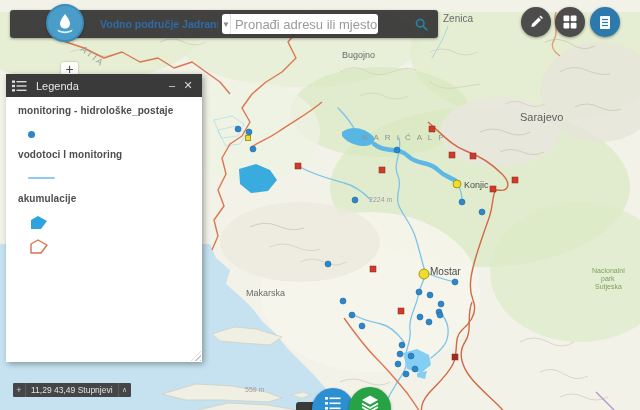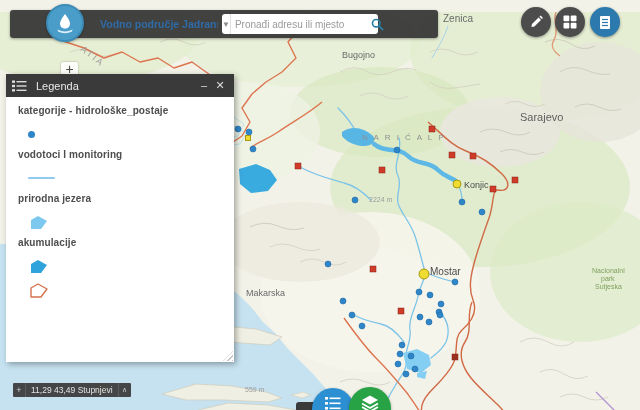--- a/index.html
+++ b/index.html
@@ -16,37 +16,37 @@
             background:rgba(56,56,56,.95); border-radius:3px; box-shadow:0 1px 3px rgba(0,0,0,.35); }
   .logo { position:absolute; left:46px; top:4px; width:38px; height:38px; border-radius:50%;
           background:#4a9dc8; border:2px solid #3d8cb8; display:flex; align-items:center; justify-content:center;
           box-shadow:0 1px 3px rgba(0,0,0,.3); }
   .app-title { position:absolute; left:100px; top:10px; width:118px; height:28px; line-height:28px;
                color:#2f6ba6; font-size:10.5px; font-weight:700; white-space:nowrap; overflow:hidden; }
   .searchbox { position:absolute; left:222px; top:14px; width:156px; height:20px; background:#fff;
                border-radius:3px; display:flex; align-items:center; }
   .search-caret { width:18px; height:100%; display:flex; align-items:center; justify-content:center;
                   color:#8a8a8a; font-size:8px; border-right:1px solid #e0e0e0; cursor:pointer; }
-  .searchbox input { flex:1; border:0; outline:none; font-size:10px; color:#555; padding:0 4px;
+  .searchbox input { flex:1; border:0; outline:none; font-size:13px; color:#555; padding:0 4px;
                      font-family:"Liberation Sans", sans-serif; background:transparent; }
   .searchbox input::placeholder { color:#9a9a9a; }
   .search-btn { width:22px; height:100%; display:flex; align-items:center; justify-content:center; cursor:pointer; }
 
   .tool-btn { position:absolute; top:7px; width:30px; height:30px; border-radius:50%; background:#4c4c4c;
               display:flex; align-items:center; justify-content:center; cursor:pointer;
               box-shadow:0 1px 3px rgba(0,0,0,.4); }
   .tool-btn.active { background:#2c79ad; }
 
   
   .zoom-in { position:absolute; left:61px; top:62px; width:17px; height:17px; background:rgba(255,255,255,.85);
              border-radius:2px; color:#4a4a4a; font-size:14px; line-height:15px; text-align:center;
              box-shadow:0 0 2px rgba(0,0,0,.35); cursor:pointer; }
 
   
-  .panel { position:absolute; left:6px; top:74px; width:228px; height:288px; background:#fff;
+  .panel { position:absolute; left:6px; top:74px; width:196px; height:288px; background:#fff;
            box-shadow:2px 2px 6px rgba(0,0,0,.35); }
   .panel-header { height:23px; background:#3a3a3a; display:flex; align-items:center; padding:0 6px; }
   .panel-title { color:#e8e8e8; font-size:11px; margin-left:9px; flex:1; }
   .panel-btn { color:#dcdcdc; width:16px; text-align:center; font-size:11px; cursor:pointer; line-height:23px; }
   .panel-body { padding:8px 0 0 12px; height:265px; overflow:hidden; position:relative; }
   .lg-item { margin-bottom:5px; }
   .lg-label { font-size:10px; font-weight:700; color:#4d4d4d; margin-bottom:9px; letter-spacing:.1px; }
   .lg-swatch { height:18px; margin:0 0 6px 10px; display:flex; align-items:center; }
   .resize-handle { position:absolute; right:1px; bottom:1px; width:10px; height:10px; cursor:nwse-resize;
                    background:repeating-linear-gradient(-45deg,#c4c4c4 0 1px,transparent 1px 3.5px);
@@ -273,37 +273,29 @@
           <rect x="4.5" y="5.3" width="10" height="1.4" fill="#dcdcdc"></rect>
         <rect x="0" y="9.1" width="3" height="2.4" fill="#dcdcdc"></rect>
           <rect x="4.5" y="9.6" width="10" height="1.4" fill="#dcdcdc"></rect>
       </svg>
       <span class="panel-title">Legenda</span>
       <span class="panel-btn">–</span>
       <span class="panel-btn">✕</span>
     </div>
     <div class="panel-body" id="legend-body">
       <div class="lg-item">
-          <div class="lg-label">kategorije - hidrološke_postaje</div>
+          <div class="lg-label">monitoring - hidrološke_postaje</div>
           <div class="lg-swatch">
             <span style="width:7px;height:7px;border-radius:50%;background:#2e86c8"></span>
           </div>
         </div>
         <div class="lg-item">
           <div class="lg-label">vodotoci I monitoring</div>
           <div class="lg-swatch">
             <span style="width:27px;height:2.5px;border-radius:1px;background:#8fcbec"></span>
-          </div>
-        </div>
-        <div class="lg-item">
-          <div class="lg-label">prirodna jezera</div>
-          <div class="lg-swatch">
-            <svg width="22" height="18" viewBox="0 0 22 18">
-              <path d="M3,16 L3,7 L10,3 L19,8 L13,16 Z" fill="#7cc8ef" stroke="none" stroke-width="1.4" stroke-linejoin="round"></path>
-            </svg>
           </div>
         </div>
         <div class="lg-item">
           <div class="lg-label">akumulacije</div>
           <div class="lg-swatch">
             <svg width="22" height="18" viewBox="0 0 22 18">
               <path d="M3,16 L3,7 L10,3 L19,8 L13,16 Z" fill="#2fa3dc" stroke="none" stroke-width="1.4" stroke-linejoin="round"></path>
             </svg>
           </div>
         </div>

